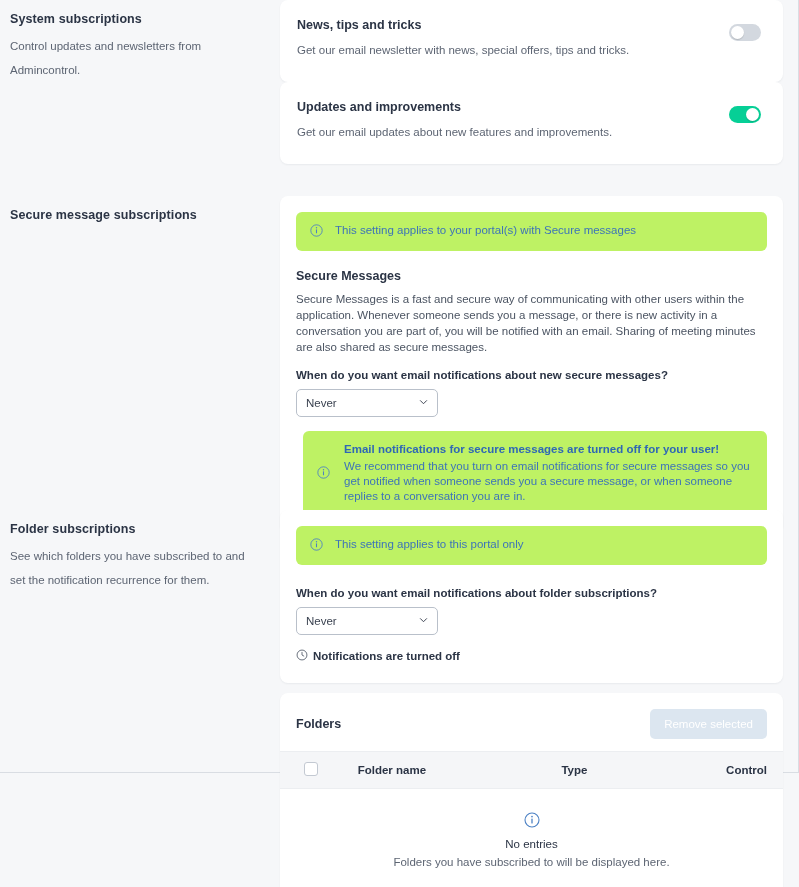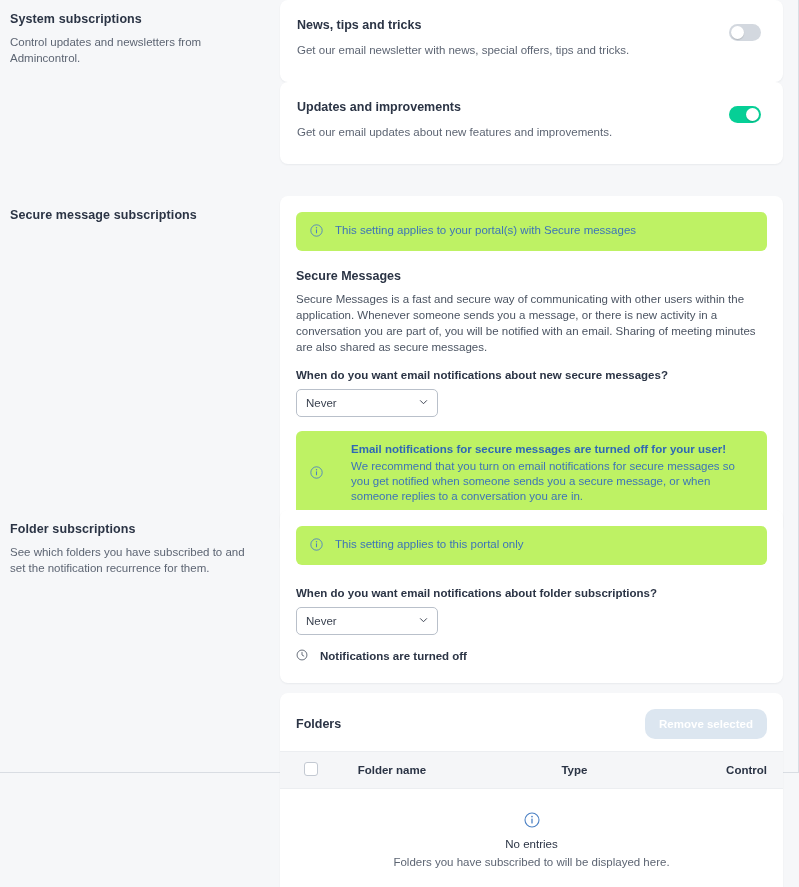--- a/index.html
+++ b/index.html
@@ -29,21 +29,21 @@
   .section-desc h2 {
     margin: 0 0 8px 0;
     font-size: 12.5px;
     font-weight: bold;
     color: #2b3445;
     letter-spacing: 0.1px;
   }
   .section-desc p {
     margin: 0;
     font-size: 11.5px;
-    line-height: 16px;
+    line-height: 24px;
     color: #5d6573;
   }
   .section-body { flex: 1 1 auto; padding-right: 16px; }
 
   
   .card {
     background: #ffffff;
     border-radius: 8px;
     box-shadow: 0 1px 2px rgba(20,30,50,0.06);
   }
@@ -107,21 +107,21 @@
     font-size: 11.5px;
     color: #2f68b5;
     margin-bottom: 2px;
     line-height: 15px;
   }
   .info-banner.stacked .body-text {
     font-size: 11.5px;
     line-height: 15px;
     color: #3d74b8;
   }
-  .info-banner.stacked { align-items: center; gap: 28px; padding: 11px 14px 12px 14px; }
+  .info-banner.stacked { align-items: center; gap: 14px; padding: 11px 14px 12px 14px; margin-left: 7px; }
 
   
   .card-pad { padding: 16px; }
   .block-title {
     margin: 18px 0 8px 0;
     font-size: 12.5px;
     font-weight: bold;
     color: #2b3445;
   }
   .block-para {
@@ -155,42 +155,42 @@
   .select .chev {
     position: absolute; right: 8px; top: 50%;
     transform: translateY(-50%);
     pointer-events: none;
   }
 
   
   .note-row {
     display: flex;
     align-items: center;
-    gap: 12px;
+    gap: 5px;
     font-size: 11.5px;
     font-weight: bold;
     color: #2b3445;
   }
 
   
   .folders-head {
     display: flex;
     align-items: center;
     justify-content: space-between;
     padding: 16px 16px 12px 16px;
   }
   .folders-head h3 { margin: 0; font-size: 12.5px; font-weight: bold; color: #2b3445; }
   .btn-disabled {
     background: #dce6f0;
     color: #ffffff;
     border: none;
-    border-radius: 10px;
+    border-radius: 5px;
     font-family: "Liberation Sans", sans-serif;
     font-size: 11.5px;
-    font-weight: bold;
+    font-weight: normal;
     padding: 9px 14px;
     cursor: default;
   }
   table.folders { width: 100%; border-collapse: collapse; }
   table.folders thead th {
     background: #f5f6f8;
     border-top: 1px solid #eceef1;
     border-bottom: 1px solid #eceef1;
     font-size: 11.5px;
     font-weight: bold;

